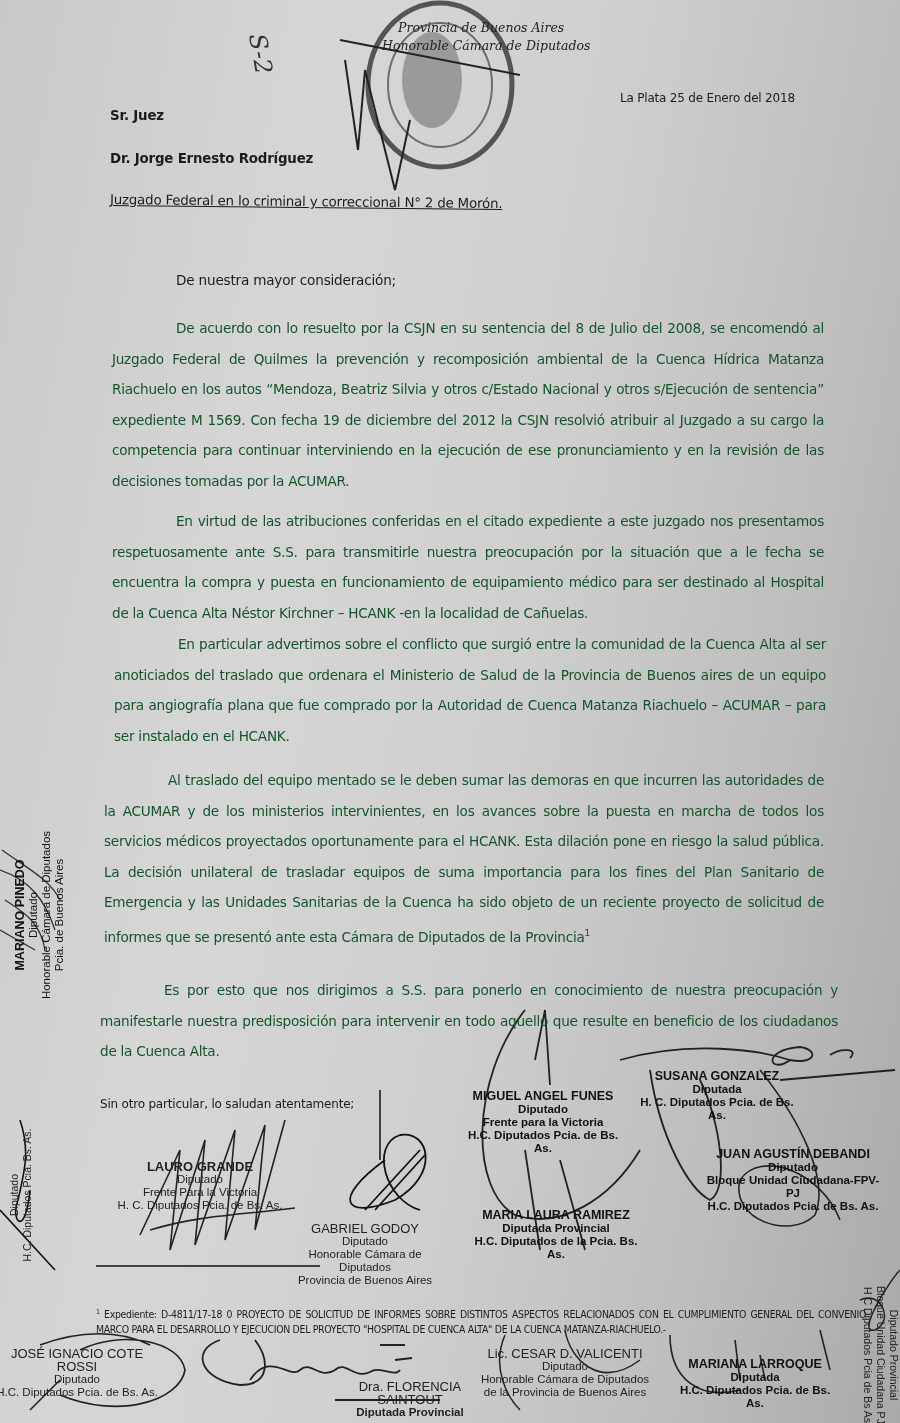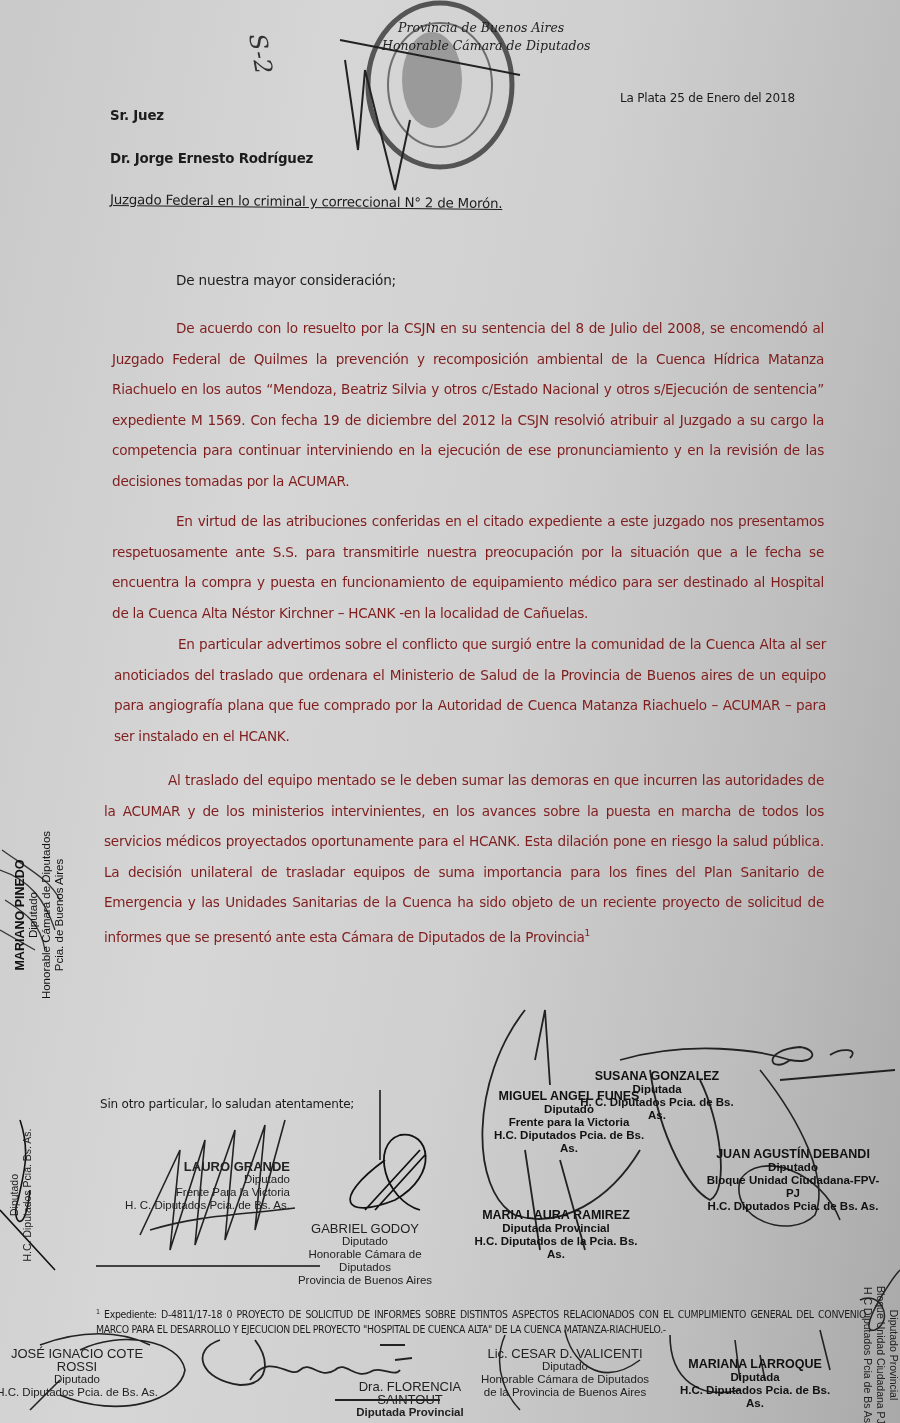--- a/index.html
+++ b/index.html
@@ -5,21 +5,21 @@
   html, body { margin: 0; padding: 0; }
   body {
     width: 900px; height: 1423px; overflow: hidden; position: relative;
     background: linear-gradient(100deg, #c9c9c9 0%, #d6d6d6 30%, #cfcfcf 55%, #bdbdbd 80%, #a9a9a9 100%);
     font-family: "Liberation Sans", sans-serif; color: #1a1a1a;
   }
   .page { position: absolute; inset: 0; }
   .abs { position: absolute; }
   .txt { font-family: "DejaVu Sans", sans-serif; font-size: 13.4px; color: #1c1c1c; letter-spacing: -0.2px; }
   .para { position: absolute; left: 112px; width: 712px; font-family: "DejaVu Sans", sans-serif;
-          font-size: 13.6px; line-height: 30.5px; text-align: justify; color: #7f1d1d; letter-spacing: -0.25px; }
+          font-size: 13.6px; line-height: 30.5px; text-align: justify; color: #14532d; letter-spacing: -0.25px; }
   .para .indent { display: inline-block; width: 64px; }
   .stamp-text { font-family: "DejaVu Serif", serif; font-style: italic; font-size: 12.5px; color: #222; }
   .sig { font-family: "Liberation Sans", sans-serif; font-weight: bold; font-size: 11.5px; text-align: center; color: #111; line-height: 13px; }
   .sig .n { font-size: 12.5px; }
   .sig.light { font-weight: normal; color: #222; }
   .sig.light .n { font-weight: normal; font-size: 13px; }
   .footnote { position: absolute; left: 96px; width: 770px; font-family: "DejaVu Sans Condensed", "DejaVu Sans", sans-serif;
               font-size: 10.4px; line-height: 14.5px; color: #1c1c1c; text-align: justify; letter-spacing: -0.3px; margin-top: 34px; }
   .rot { position: absolute; transform-origin: left top; }
   svg.ink { position: absolute; left: 0; top: 0; pointer-events: none; }
@@ -77,51 +77,52 @@
   <div class="abs txt" style="left:110px; top:108px;font-weight:bold;">Sr. Juez</div>
   <div class="abs txt" style="left:110px; top:151px;font-weight:bold;">Dr. Jorge Ernesto Rodríguez</div>
   <div class="abs txt" style="left:110px; top:192px; text-decoration:underline; transform:rotate(0.6deg); transform-origin:left;">Juzgado Federal en lo criminal y correccional N° 2 de Morón.</div>
 
   <div class="abs txt" style="left:176px; top:272px; font-size:13.6px;text-align:center;">De nuestra mayor consideración;</div>
 
   <div class="para" style="top:313px;"><span class="indent"></span><span>De acuerdo con lo resuelto por la CSJN en su sentencia del 8 de Julio del 2008, se encomendó al Juzgado Federal de Quilmes la prevención y recomposición ambiental de la Cuenca Hídrica Matanza Riachuelo en los autos “Mendoza, Beatriz Silvia y otros c/Estado Nacional y otros s/Ejecución de sentencia” expediente M 1569. Con fecha 19 de diciembre del 2012 la CSJN resolvió atribuir al Juzgado a su cargo la competencia para continuar interviniendo en la ejecución de ese pronunciamiento y en la revisión de las decisiones tomadas por la ACUMAR.</span></div>
   <div class="para" style="top:506px;"><span class="indent"></span><span>En virtud de las atribuciones conferidas en el citado expediente a este juzgado nos presentamos respetuosamente ante S.S. para transmitirle nuestra preocupación por la situación que a le fecha se encuentra la compra y puesta en funcionamiento de equipamiento médico para ser destinado al Hospital de la Cuenca Alta Néstor Kirchner – HCANK -en la localidad de Cañuelas.</span></div>
   <div class="para" style="top:629px; left:114px;"><span class="indent"></span><span>En particular advertimos sobre el conflicto que surgió entre la comunidad de la Cuenca Alta al ser anoticiados del traslado que ordenara el Ministerio de Salud de la Provincia de Buenos aires de un equipo para angiografía plana que fue comprado por la Autoridad de Cuenca Matanza Riachuelo – ACUMAR – para ser instalado en el HCANK.</span></div>
   <div class="para" style="top:765px; left:104px; width:720px;"><span class="indent"></span><span>Al traslado del equipo mentado se le deben sumar las demoras en que incurren las autoridades de la ACUMAR y de los ministerios intervinientes, en los avances sobre la puesta en marcha de todos los servicios médicos proyectados oportunamente para el HCANK. Esta dilación pone en riesgo la salud pública. La decisión unilateral de trasladar equipos de suma importancia para los fines del Plan Sanitario de Emergencia y las Unidades Sanitarias de la Cuenca ha sido objeto de un reciente proyecto de solicitud de informes que se presentó ante esta Cámara de Diputados de la Provincia</span><sup style="font-size:9px;">1</sup></div>
+  <div class="para" style="top:975px; left:100px; width:738px;"><span class="indent"></span><span>Es por esto que nos dirigimos a S.S. para ponerlo en conocimiento de nuestra preocupación y manifestarle nuestra predisposición para intervenir en todo aquello que resulte en beneficio de los ciudadanos de la Cuenca Alta.</span></div>
 
   <div class="abs txt" style="left:100px; top:1097px; font-size:12px;">Sin otro particular, lo saludan atentamente;</div>
 
   <div class="rot sig" style="left:14px; top:1000px; transform:rotate(-90deg); width:170px;">
     <div class="n">MARIANO PINEDO</div>
     <div style="font-weight:normal">Diputado</div>
     <div style="font-weight:normal">Honorable Cámara de Diputados</div>
     <div style="font-weight:normal">Pcia. de Buenos Aires</div>
   </div>
 
-  <div class="abs sig" style="left:484px; top:1090px; width:170px;">
+  <div class="abs sig" style="left:458px; top:1090px; width:170px;">
     <div class="n">MIGUEL ANGEL FUNES</div>
     <div>Diputado</div>
     <div>Frente para la Victoria</div>
     <div>H.C. Diputados Pcia. de Bs. As.</div>
   </div>
 
-  <div class="abs sig" style="left:572px; top:1070px; width:170px;">
+  <div class="abs sig" style="left:632px; top:1070px; width:170px;">
     <div class="n">SUSANA GONZALEZ</div>
     <div>Diputada</div>
     <div>H. C. Diputados Pcia. de Bs. As.</div>
   </div>
 
   <div class="abs sig" style="left:690px; top:1148px; width:180px;margin-left:13px;">
     <div class="n">JUAN AGUSTÍN DEBANDI</div>
     <div>Diputado</div>
     <div>Bloque Unidad Ciudadana-FPV-PJ</div>
     <div>H.C. Diputados Pcia. de Bs. As.</div>
   </div>
 
-  <div class="abs sig light" style="left:110px; top:1160px; width:180px;text-align:right;">
+  <div class="abs sig light" style="left:110px; top:1160px; width:180px;">
     <div class="n" style="font-weight:bold">LAURO GRANDE</div>
     <div>Diputado</div>
     <div>Frente Para la Victoria</div>
     <div>H. C. Diputados Pcia. de Bs. As.</div>
   </div>
 
   <div class="abs sig light" style="left:285px; top:1222px; width:160px;">
     <div class="n">GABRIEL GODOY</div>
     <div>Diputado</div>
     <div>Honorable Cámara de Diputados</div>

